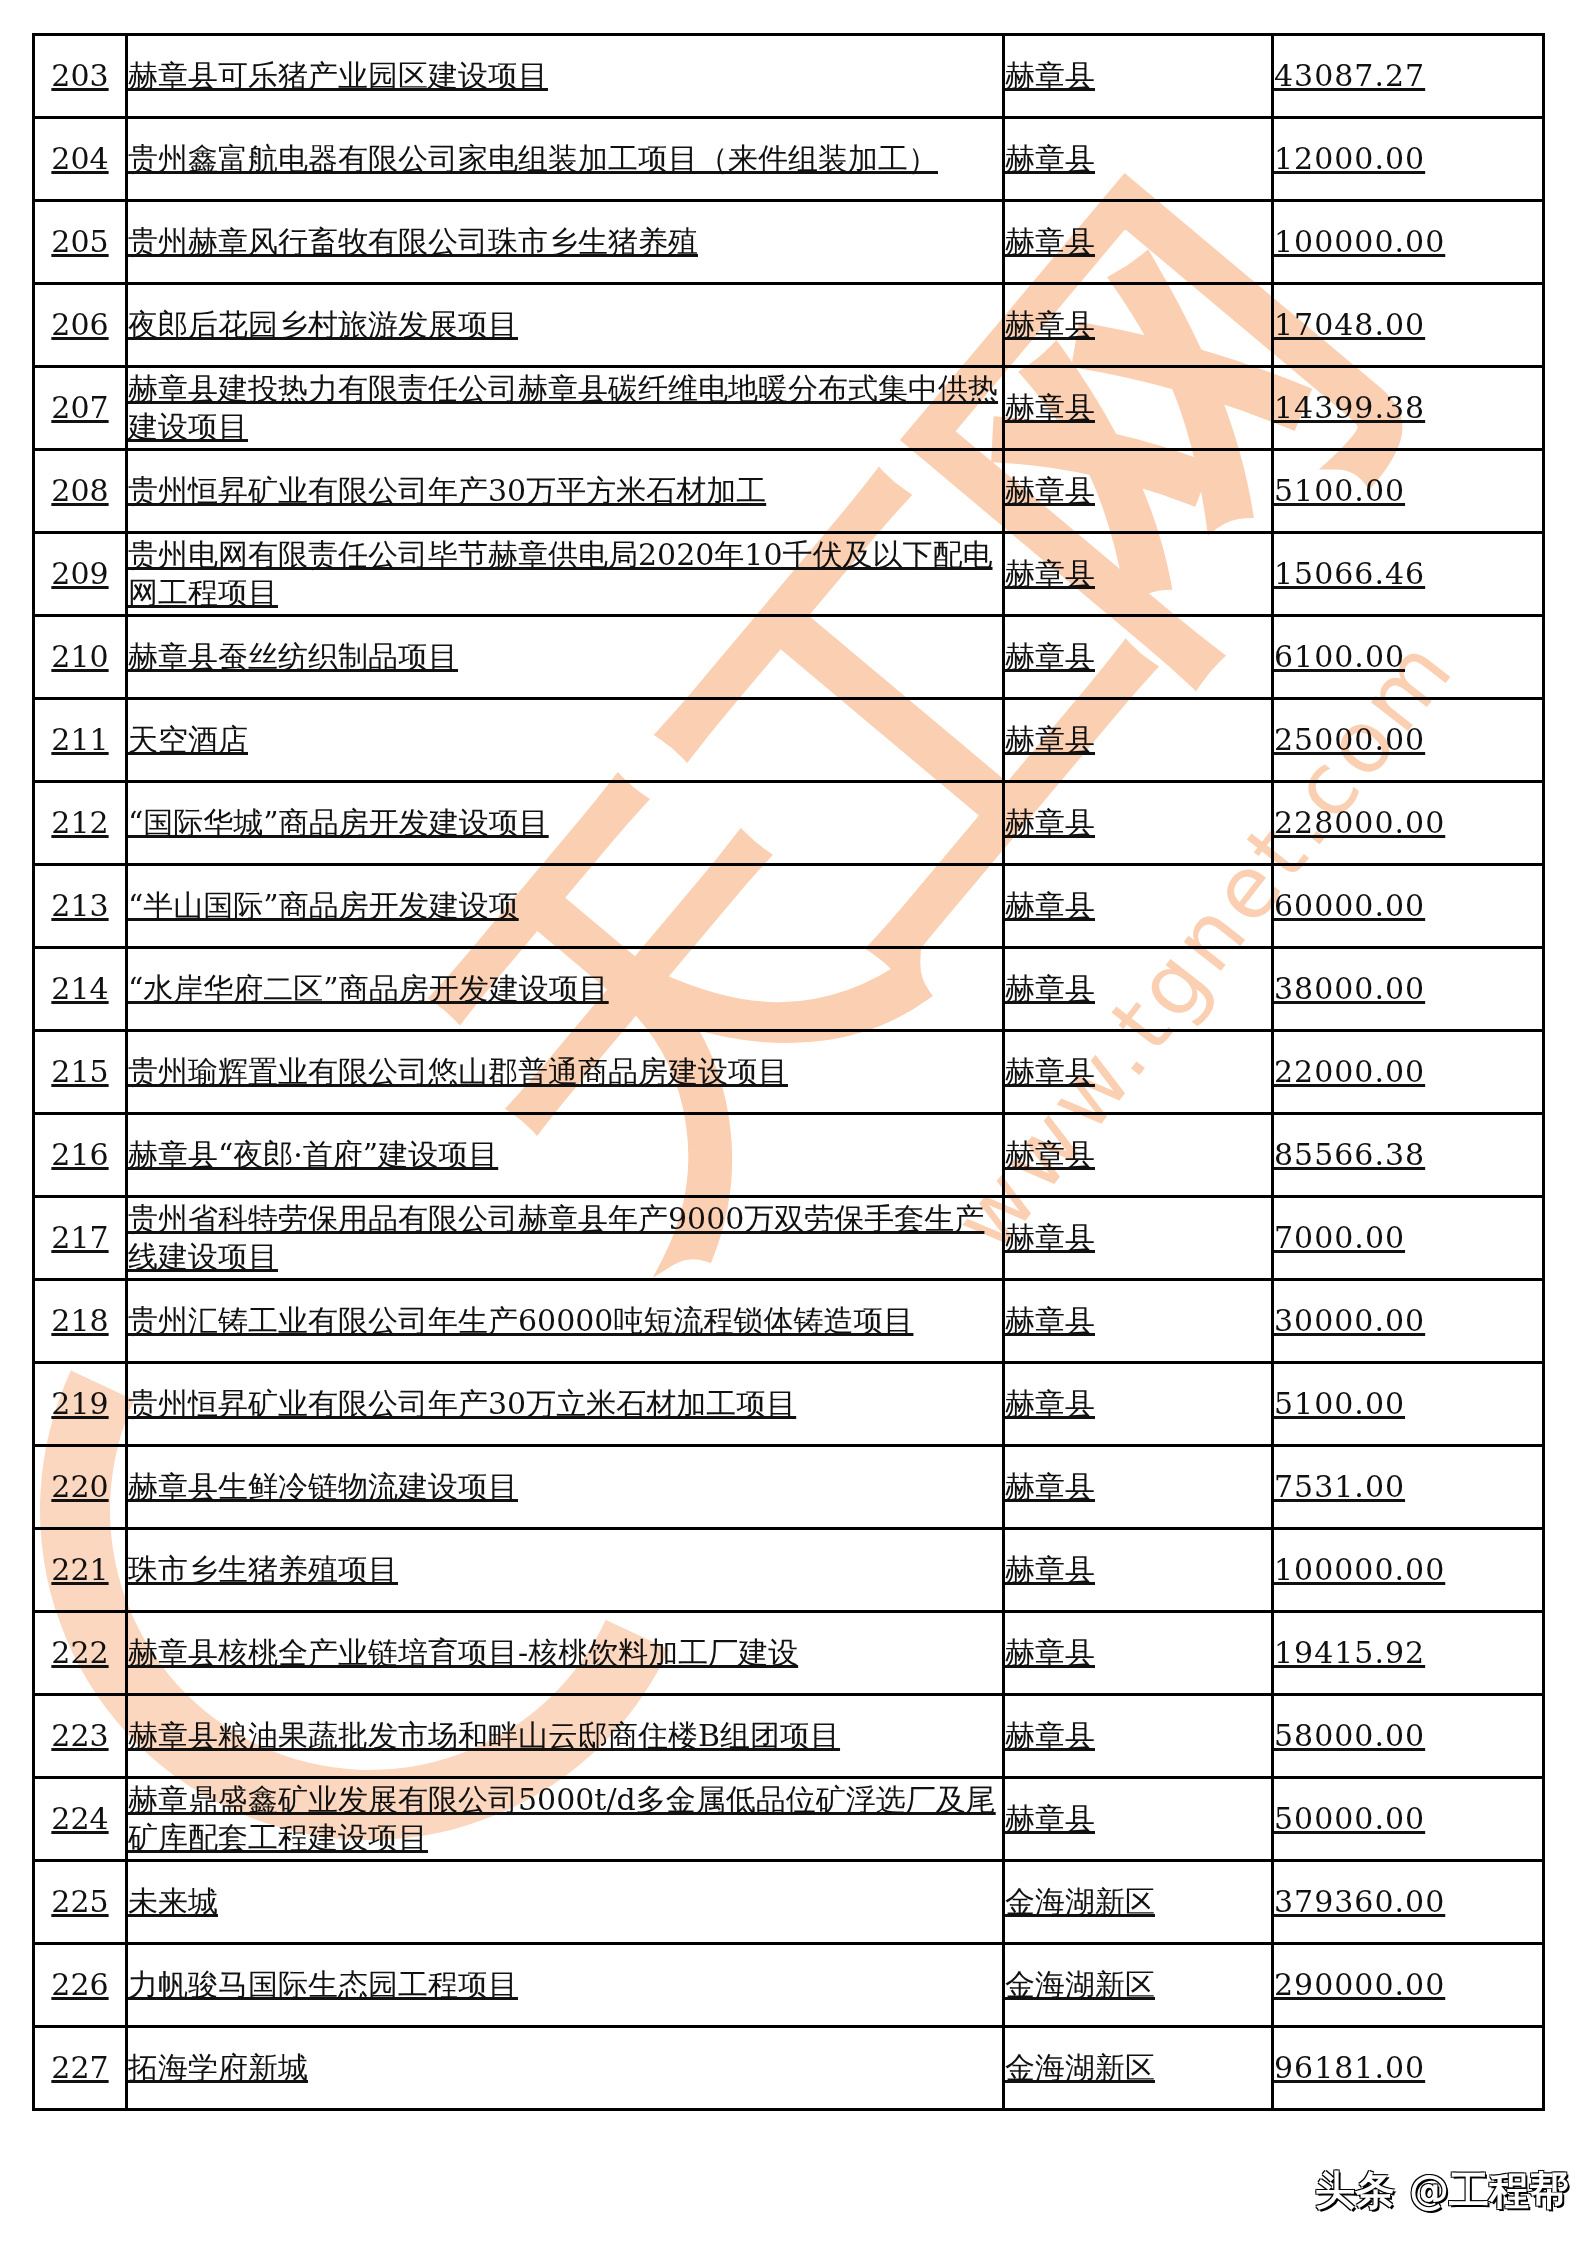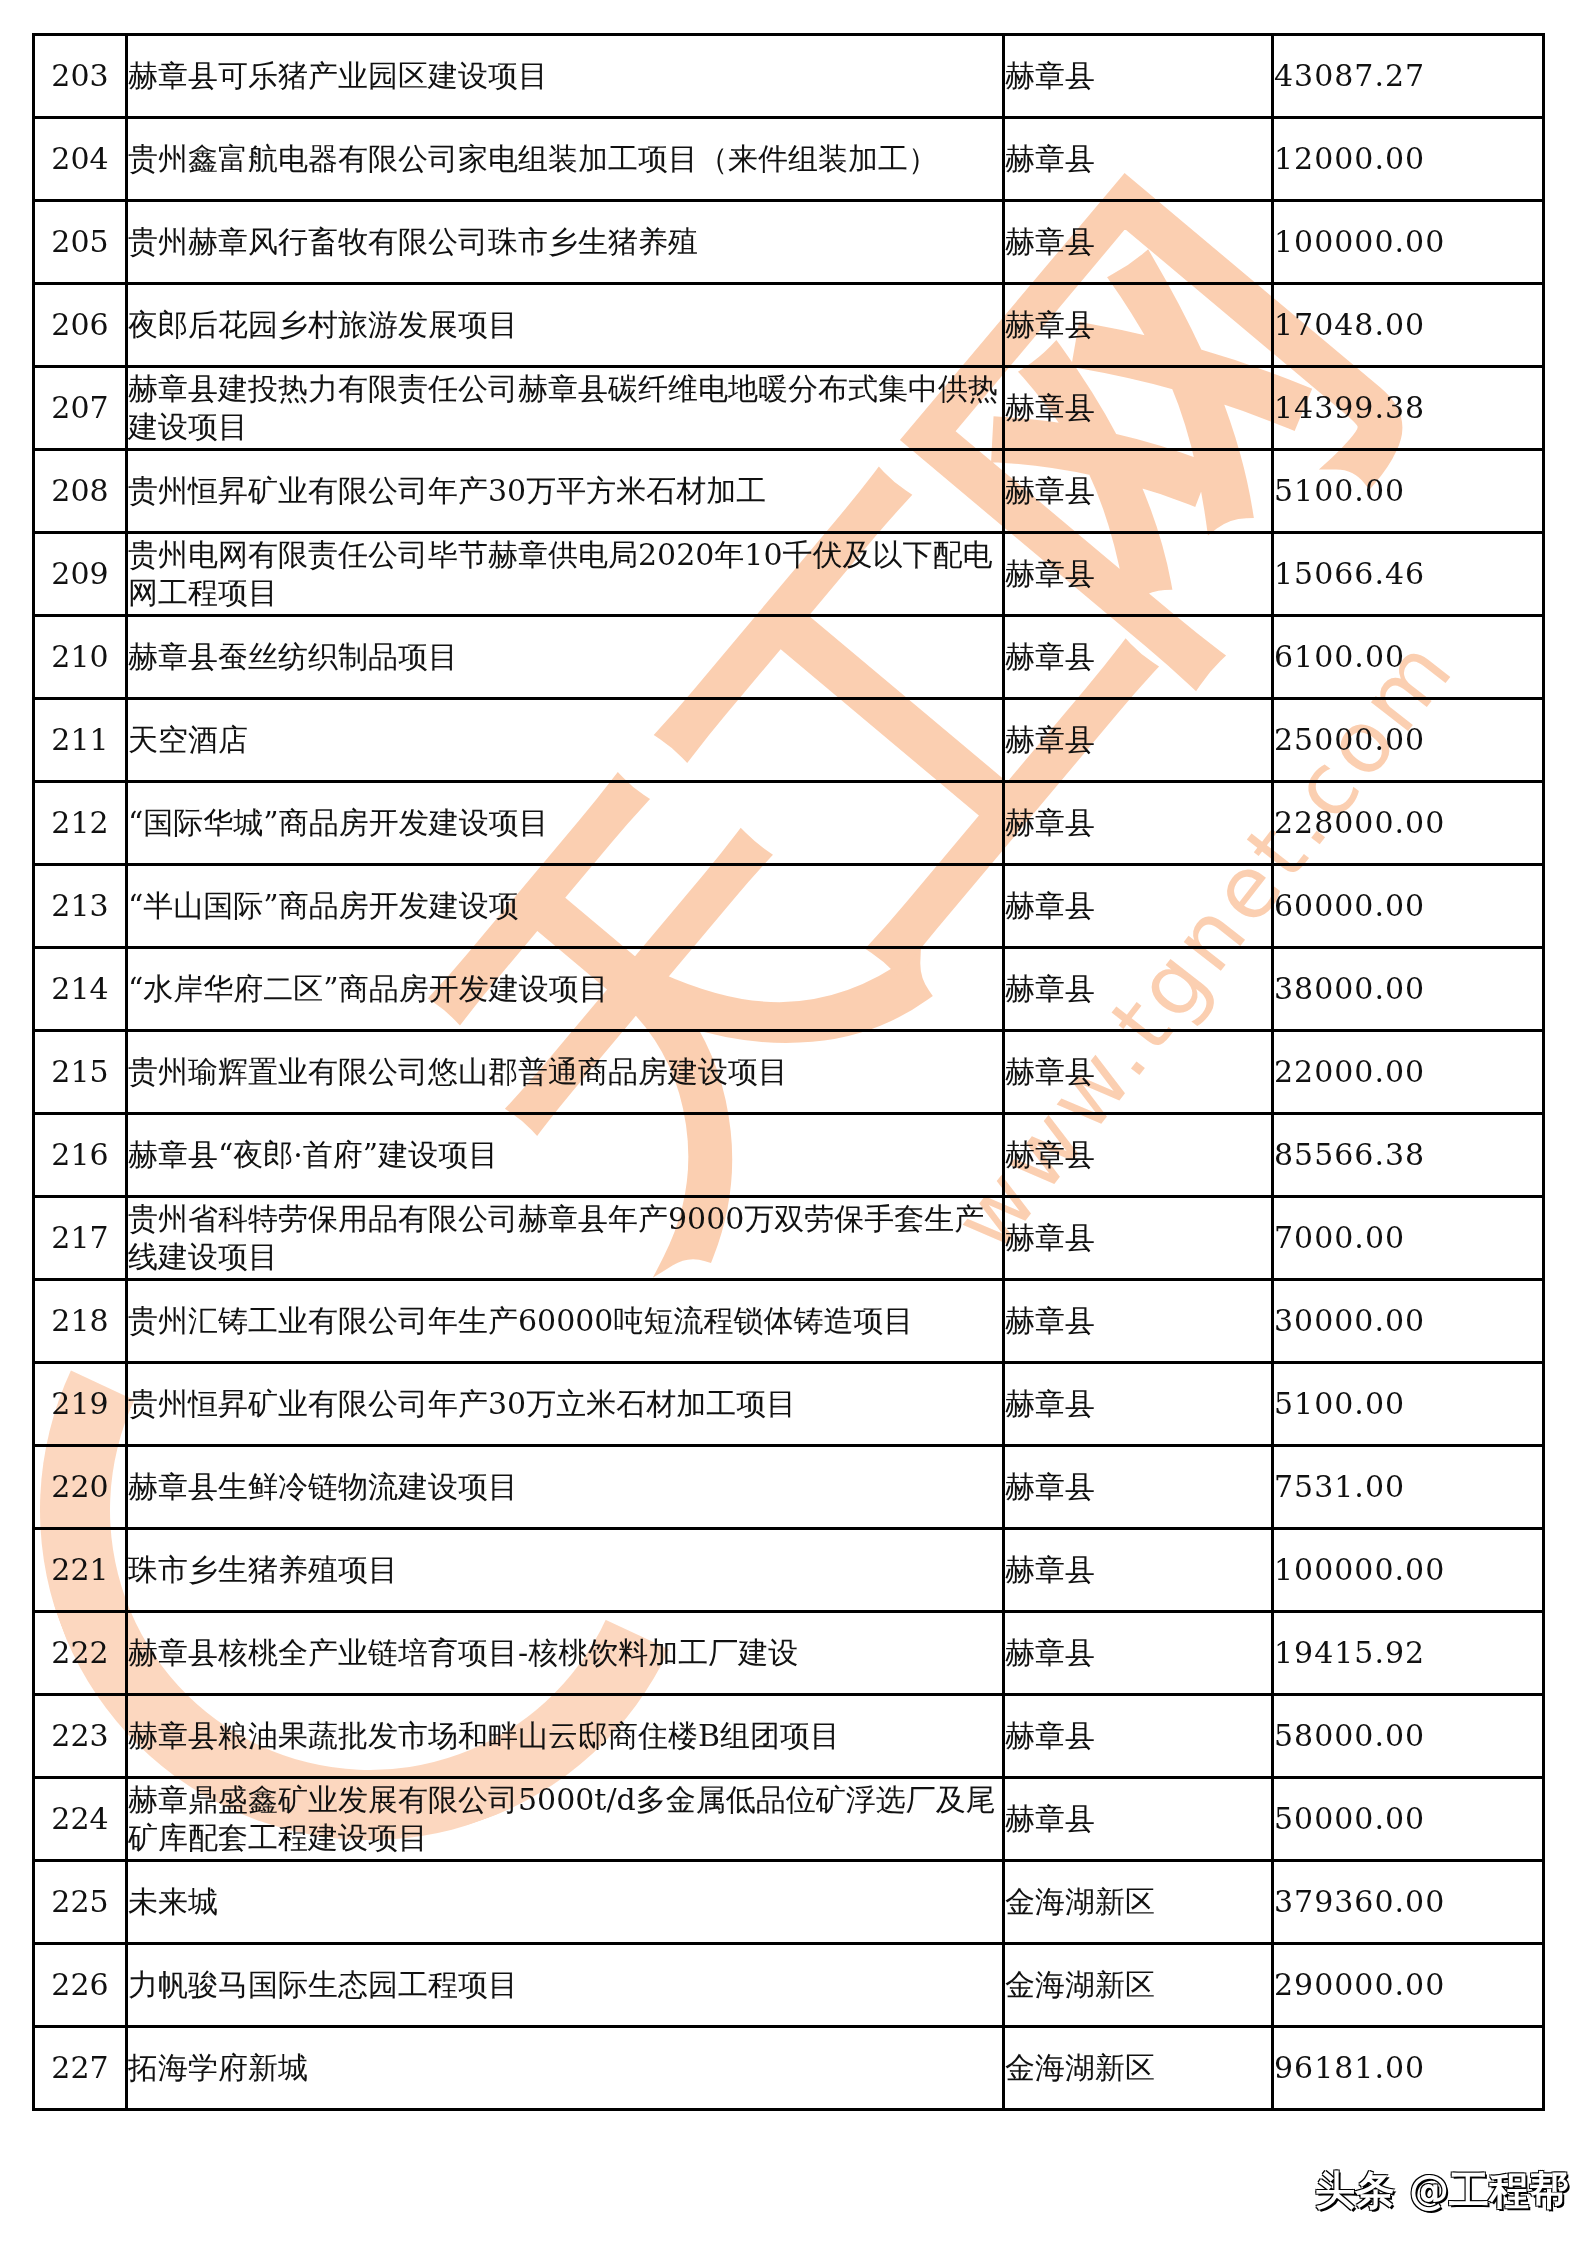--- a/index.html
+++ b/index.html
@@ -34,20 +34,21 @@
     position: absolute; left: 40px; top: 1180px;
     width: 520px; height: 520px;
     border: 70px solid #fbc7a4; border-radius: 50%;
     border-right-color: transparent; border-top-color: transparent;
     opacity: 0.7; transform: rotate(-20deg);
   }
   table.data-table {
     position: absolute; left: 32px; top: 33px;
     width: 1400px; border-collapse: collapse; z-index: 2;
     table-layout: fixed;
+    text-decoration: underline;
   }
   table.data-table td {
     border: 3px solid #000000;
     height: 80px; padding: 0;
     font-size: 30px; line-height: 38px;
     background: transparent;
   }
   td.col-no { width: 90px; text-align: center; }
   td.col-name { width: 874px; text-align: left; padding-left: 6px; padding-right: 4px; }
   td.col-region { width: 266px; text-align: left; }

